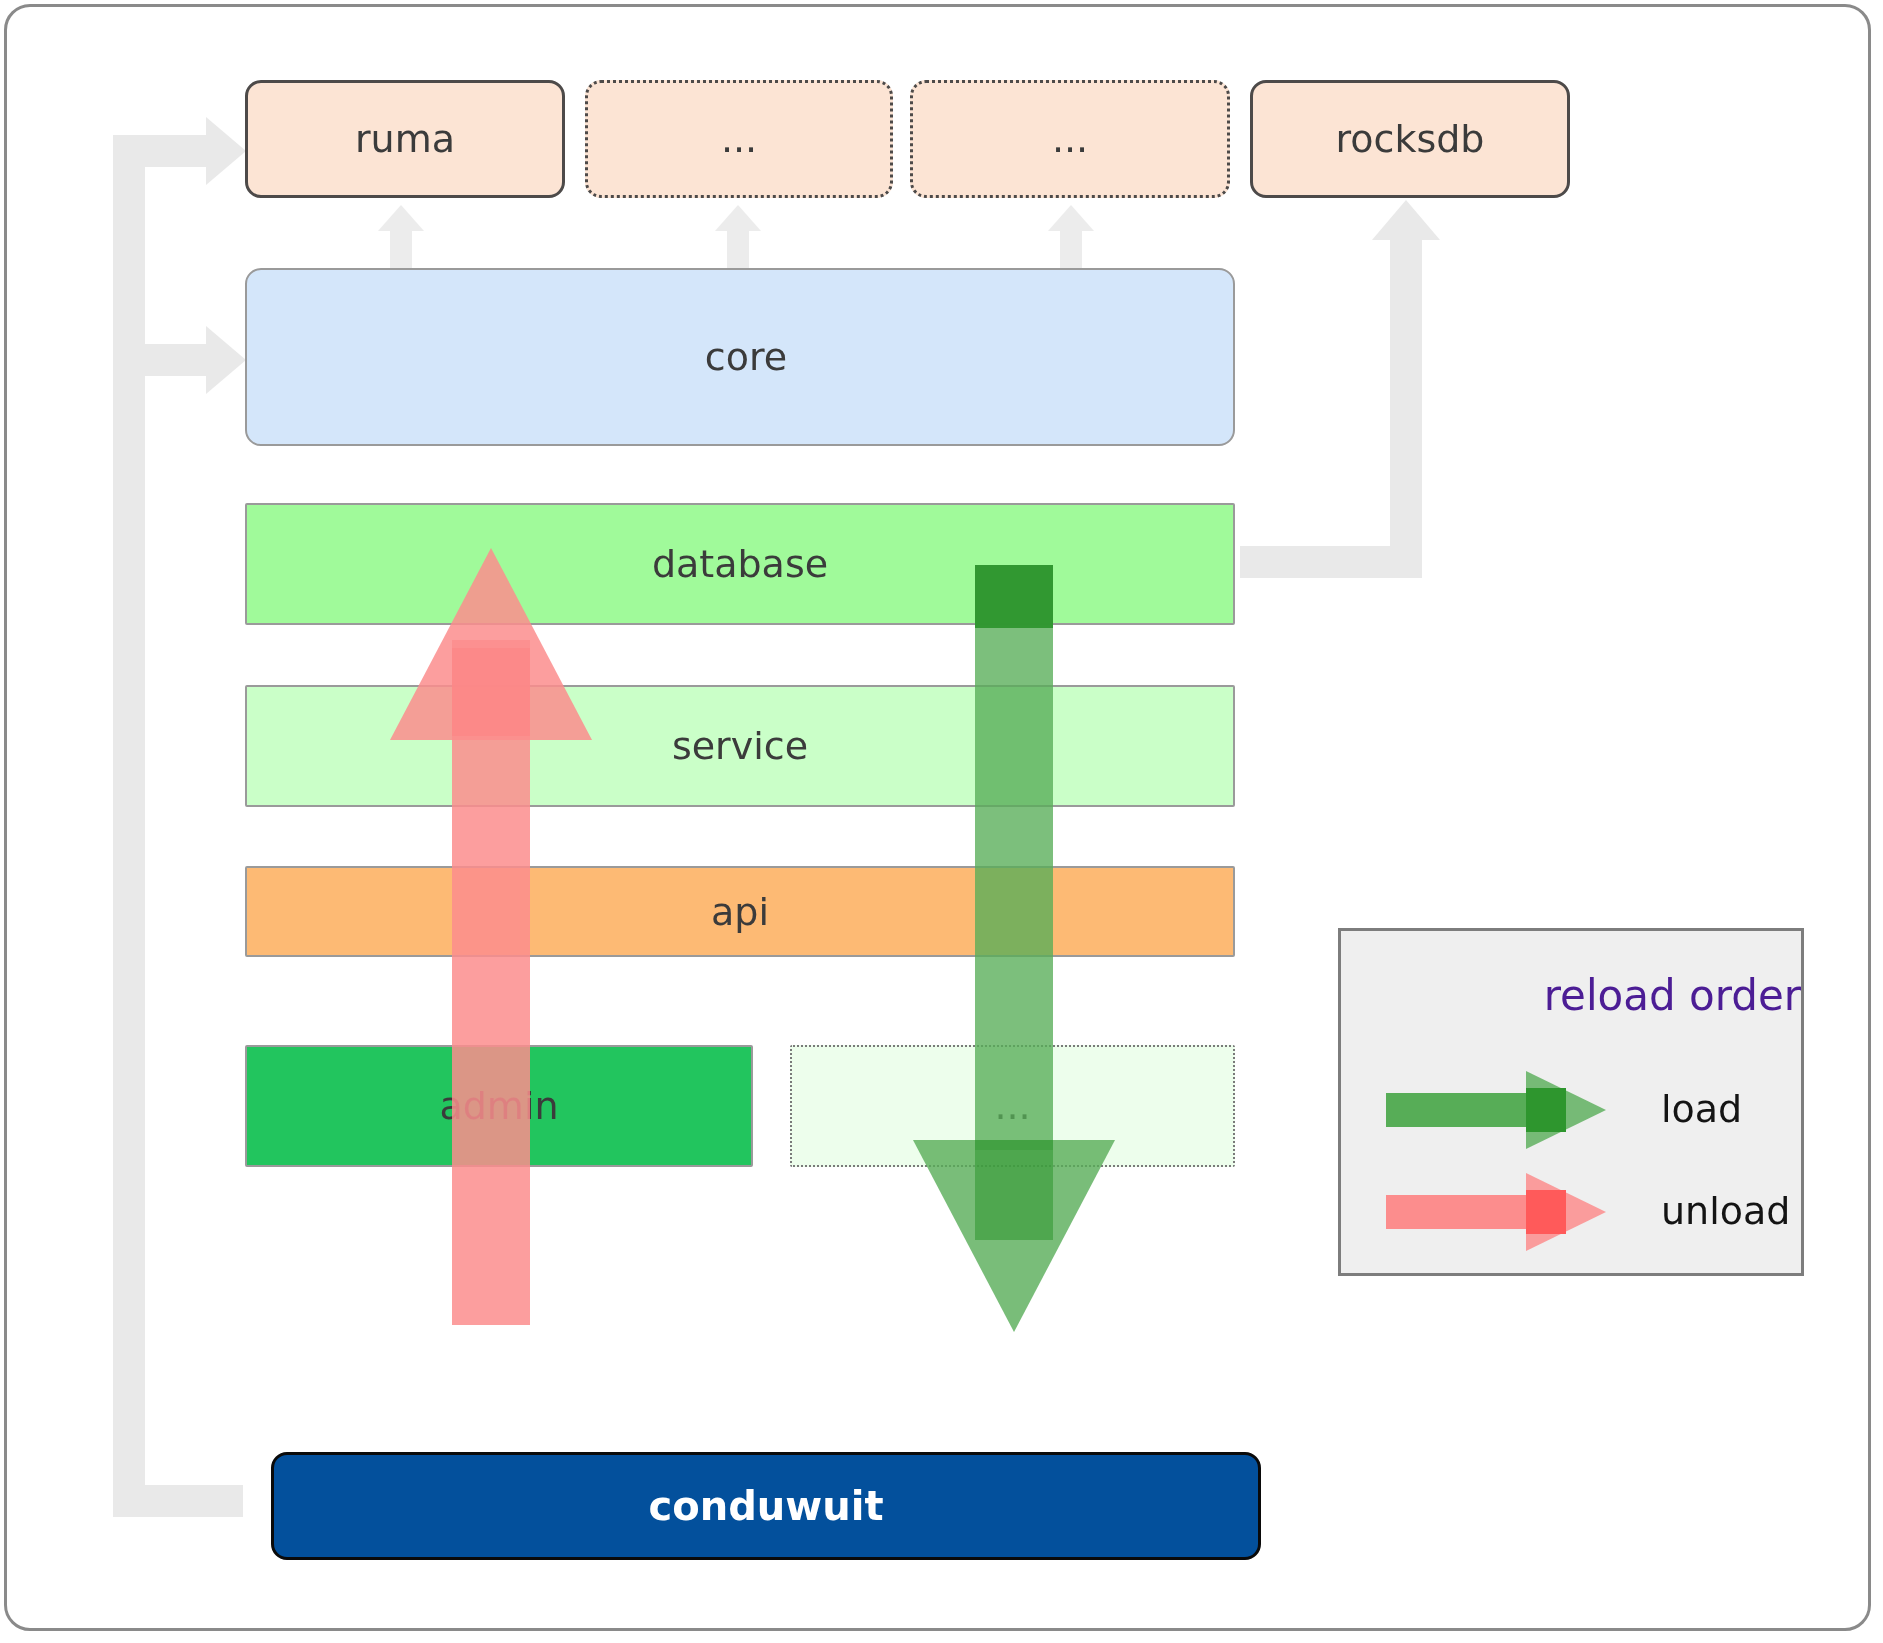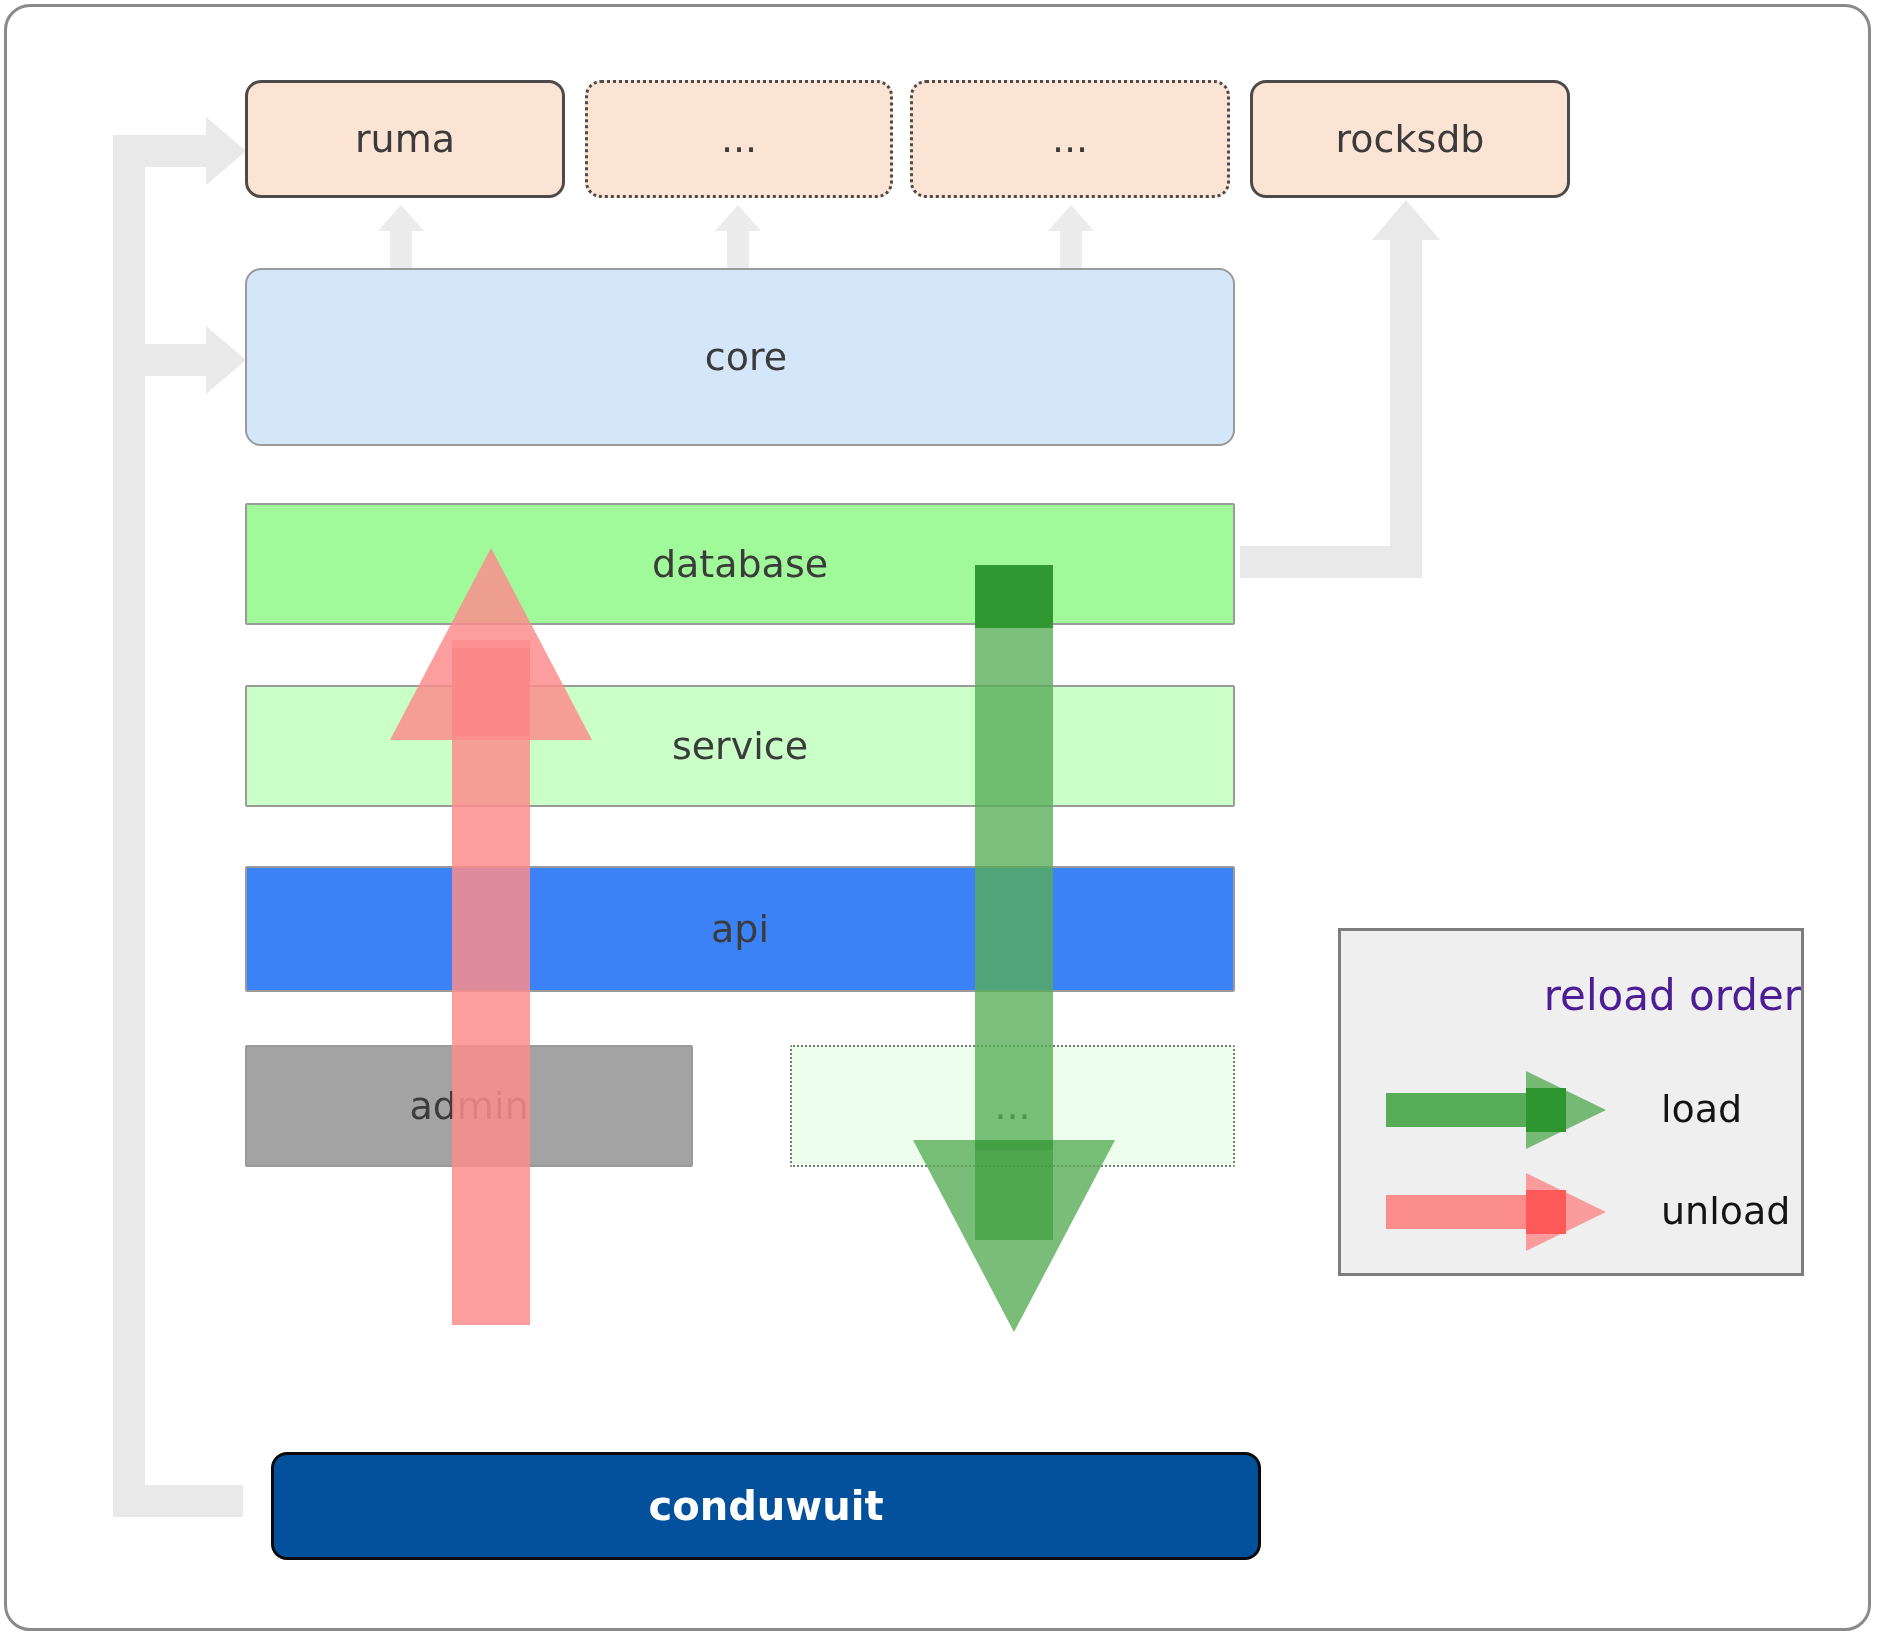--- a/index.html
+++ b/index.html
@@ -215,25 +215,25 @@
   </div>
 
   <div class="box layer" style="left:245px; top:503px; width:990px; height:122px; background:#a0fa9a;">
     <span class="lbl">database</span>
   </div>
 
   <div class="box layer" style="left:245px; top:685px; width:990px; height:122px; background:#caffc8;">
     <span class="lbl">service</span>
   </div>
 
-  <div class="box layer" style="left:245px; top:866px; width:990px; height:126px; background:#3b82f6;">
+  <div class="box layer" style="left:245px; top:866px; width:990px; height:91px; background:#fdba74;">
     <span class="lbl">api</span>
   </div>
 
-  <div class="box layer" style="left:245px; top:1045px; width:448px; height:122px; background:#a3a3a3;text-align:center;">
+  <div class="box layer" style="left:245px; top:1045px; width:508px; height:122px; background:#22c55e;text-align:center;">
     <span class="lbl">admin</span>
   </div>
 
   <div class="box layer dotted" style="left:790px; top:1045px; width:445px; height:122px; background:#edfeec;">
     <span class="lbl">...</span>
   </div>
 
 
   <div class="bigarrow">
     <div class="shaft" style="left:452px; top:640px; width:78px; height:685px; background:rgba(252,141,141,0.85);"></div>

